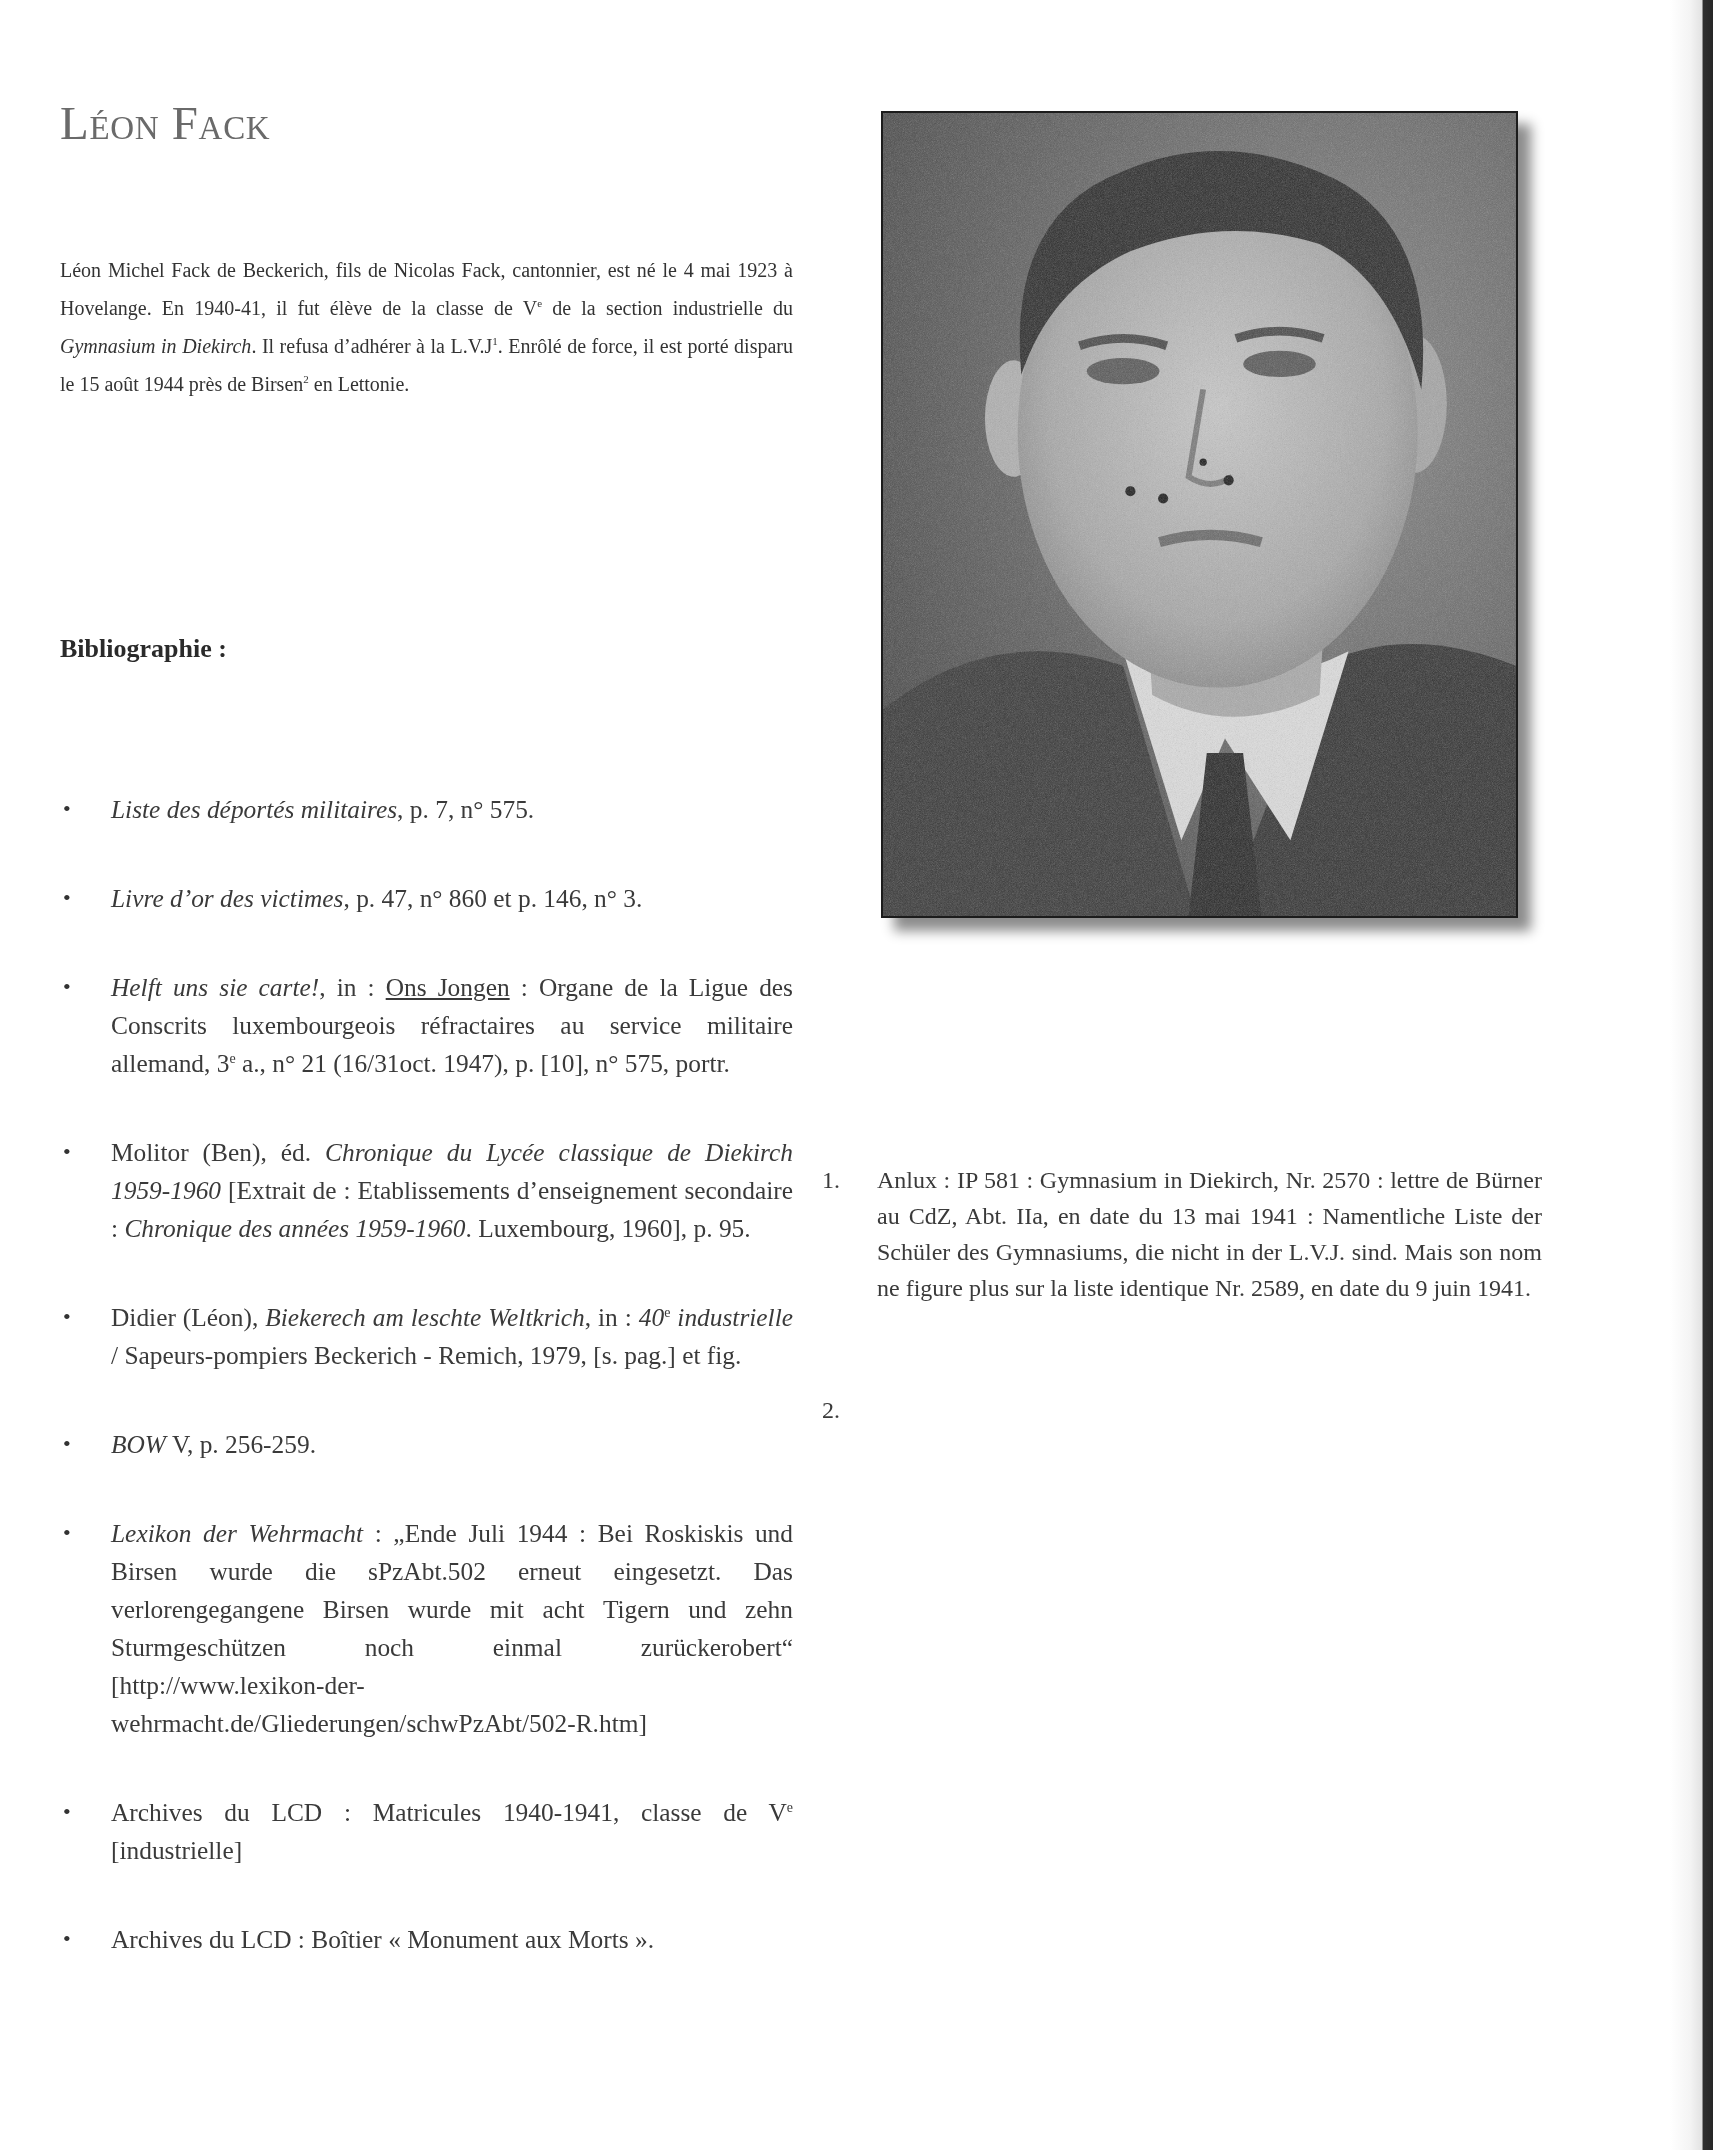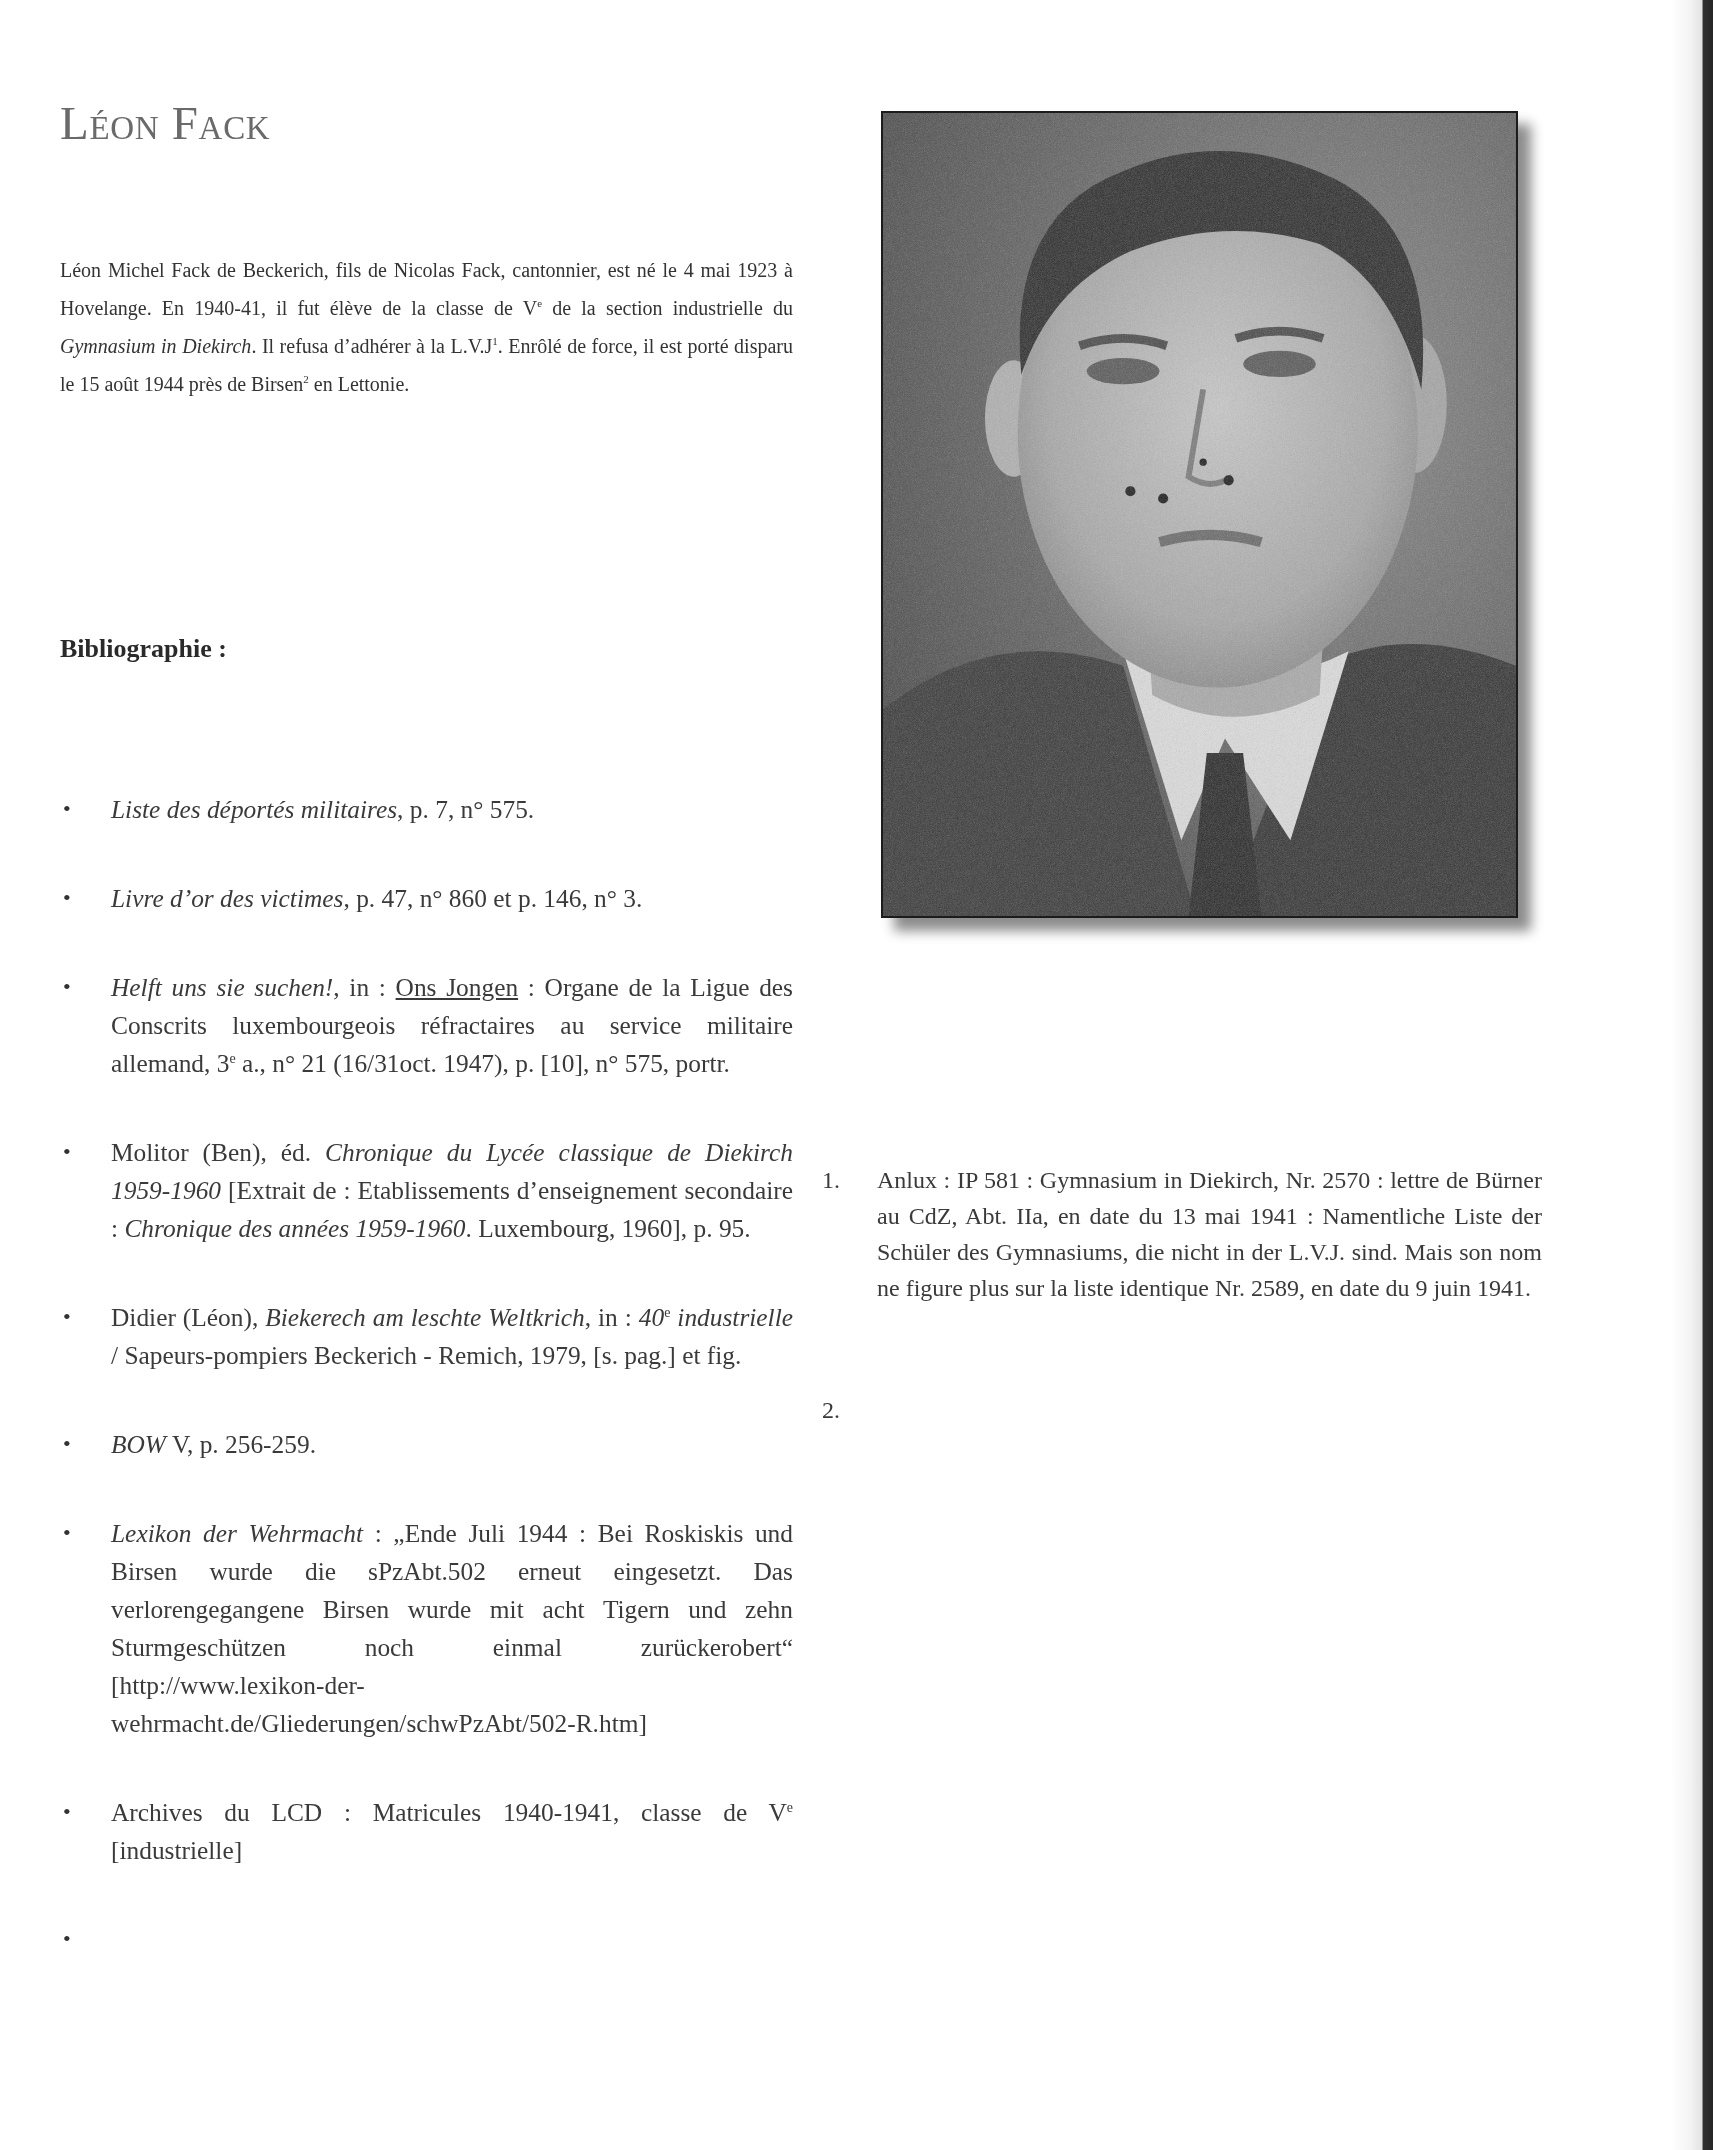--- a/index.html
+++ b/index.html
@@ -135,27 +135,27 @@
   <h1 class="title">Léon Fack</h1>
 
   <p class="para left-col" id="bio">Léon Michel Fack de Beckerich, fils de Nicolas Fack, cantonnier, est né le 4 mai 1923 à Hovelange. En 1940-41, il fut élève de la classe de V<sup>e</sup> de la section industrielle du <i>Gymnasium in Diekirch</i>. Il refusa d’adhérer à la L.V.J<sup>1</sup>. Enrôlé de force, il est porté disparu le 15 août 1944 près de Birsen<sup>2</sup> en Lettonie.</p>
 
 
   <h2 class="bib-heading">Bibliographie :</h2>
 
   <ul class="bib-list" id="bib-list">
       <li class="bib-item" style="margin-top: 0px;"><span class="bullet">•</span><span class="bib-text"><i>Liste des déportés militaires</i>, p. 7, n° 575.</span></li>
       <li class="bib-item" style="margin-top: 51px;"><span class="bullet">•</span><span class="bib-text"><i>Livre d’or des victimes</i>, p. 47, n° 860 et p. 146, n° 3.</span></li>
-      <li class="bib-item" style="margin-top: 51px;"><span class="bullet">•</span><span class="bib-text"><i>Helft uns sie suchen!</i>, in : <span class="u">Ons Jongen</span> : Organe de la Ligue des Conscrits luxembourgeois réfractaires au service militaire allemand, 3<sup>e</sup> a., n° 21 (16/31oct. 1947), p. [10], n° 575, portr.</span></li>
+      <li class="bib-item" style="margin-top: 51px;"><span class="bullet">•</span><span class="bib-text"><i>Helft uns sie carte!</i>, in : <span class="u">Ons Jongen</span> : Organe de la Ligue des Conscrits luxembourgeois réfractaires au service militaire allemand, 3<sup>e</sup> a., n° 21 (16/31oct. 1947), p. [10], n° 575, portr.</span></li>
       <li class="bib-item" style="margin-top: 51px;"><span class="bullet">•</span><span class="bib-text">Molitor (Ben), éd. <i>Chronique du Lycée classique de Diekirch 1959-1960</i> [Extrait de : Etablissements d’enseignement secondaire : <i>Chronique des années 1959-1960</i>. Luxembourg, 1960], p. 95.</span></li>
       <li class="bib-item" style="margin-top: 51px;"><span class="bullet">•</span><span class="bib-text">Didier (Léon), <i>Biekerech am leschte Weltkrich</i>, in : <i>40</i><sup>e</sup><i> industrielle</i> / Sapeurs-pompiers Beckerich - Remich, 1979, [s. pag.] et fig.</span></li>
       <li class="bib-item" style="margin-top: 51px;"><span class="bullet">•</span><span class="bib-text"><i>BOW</i> V, p. 256-259.</span></li>
       <li class="bib-item" style="margin-top: 51px;"><span class="bullet">•</span><span class="bib-text"><i>Lexikon der Wehrmacht</i> : „Ende Juli 1944 : Bei Roskiskis und Birsen wurde die sPzAbt.502 erneut eingesetzt. Das verlorengegangene Birsen wurde mit acht Tigern und zehn Sturmgeschützen noch einmal zurückerobert“ [http://www.lexikon-der-wehrmacht.de/Gliederungen/schwPzAbt/502-R.htm]</span></li>
       <li class="bib-item" style="margin-top: 51px;"><span class="bullet">•</span><span class="bib-text">Archives du LCD : Matricules 1940-1941, classe de V<sup>e</sup> [industrielle]</span></li>
-      <li class="bib-item" style="margin-top: 51px;"><span class="bullet">•</span></li>
+      <li class="bib-item" style="margin-top: 51px;"><span class="bullet">•</span><span class="bib-text">Archives du LCD : Boîtier « Monument aux Morts ».</span></li>
     </ul>
 
   <div class="photo-wrap">
     <svg width="633" height="803" viewBox="0 0 870 1104">
       <defs>
         <filter id="grain">
           <feTurbulence type="fractalNoise" baseFrequency="0.9" numOctaves="2" seed="3"></feTurbulence>
           <feColorMatrix type="saturate" values="0"></feColorMatrix>
           <feComponentTransfer>
               <feFuncA type="linear" slope="0.35"></feFuncA>

